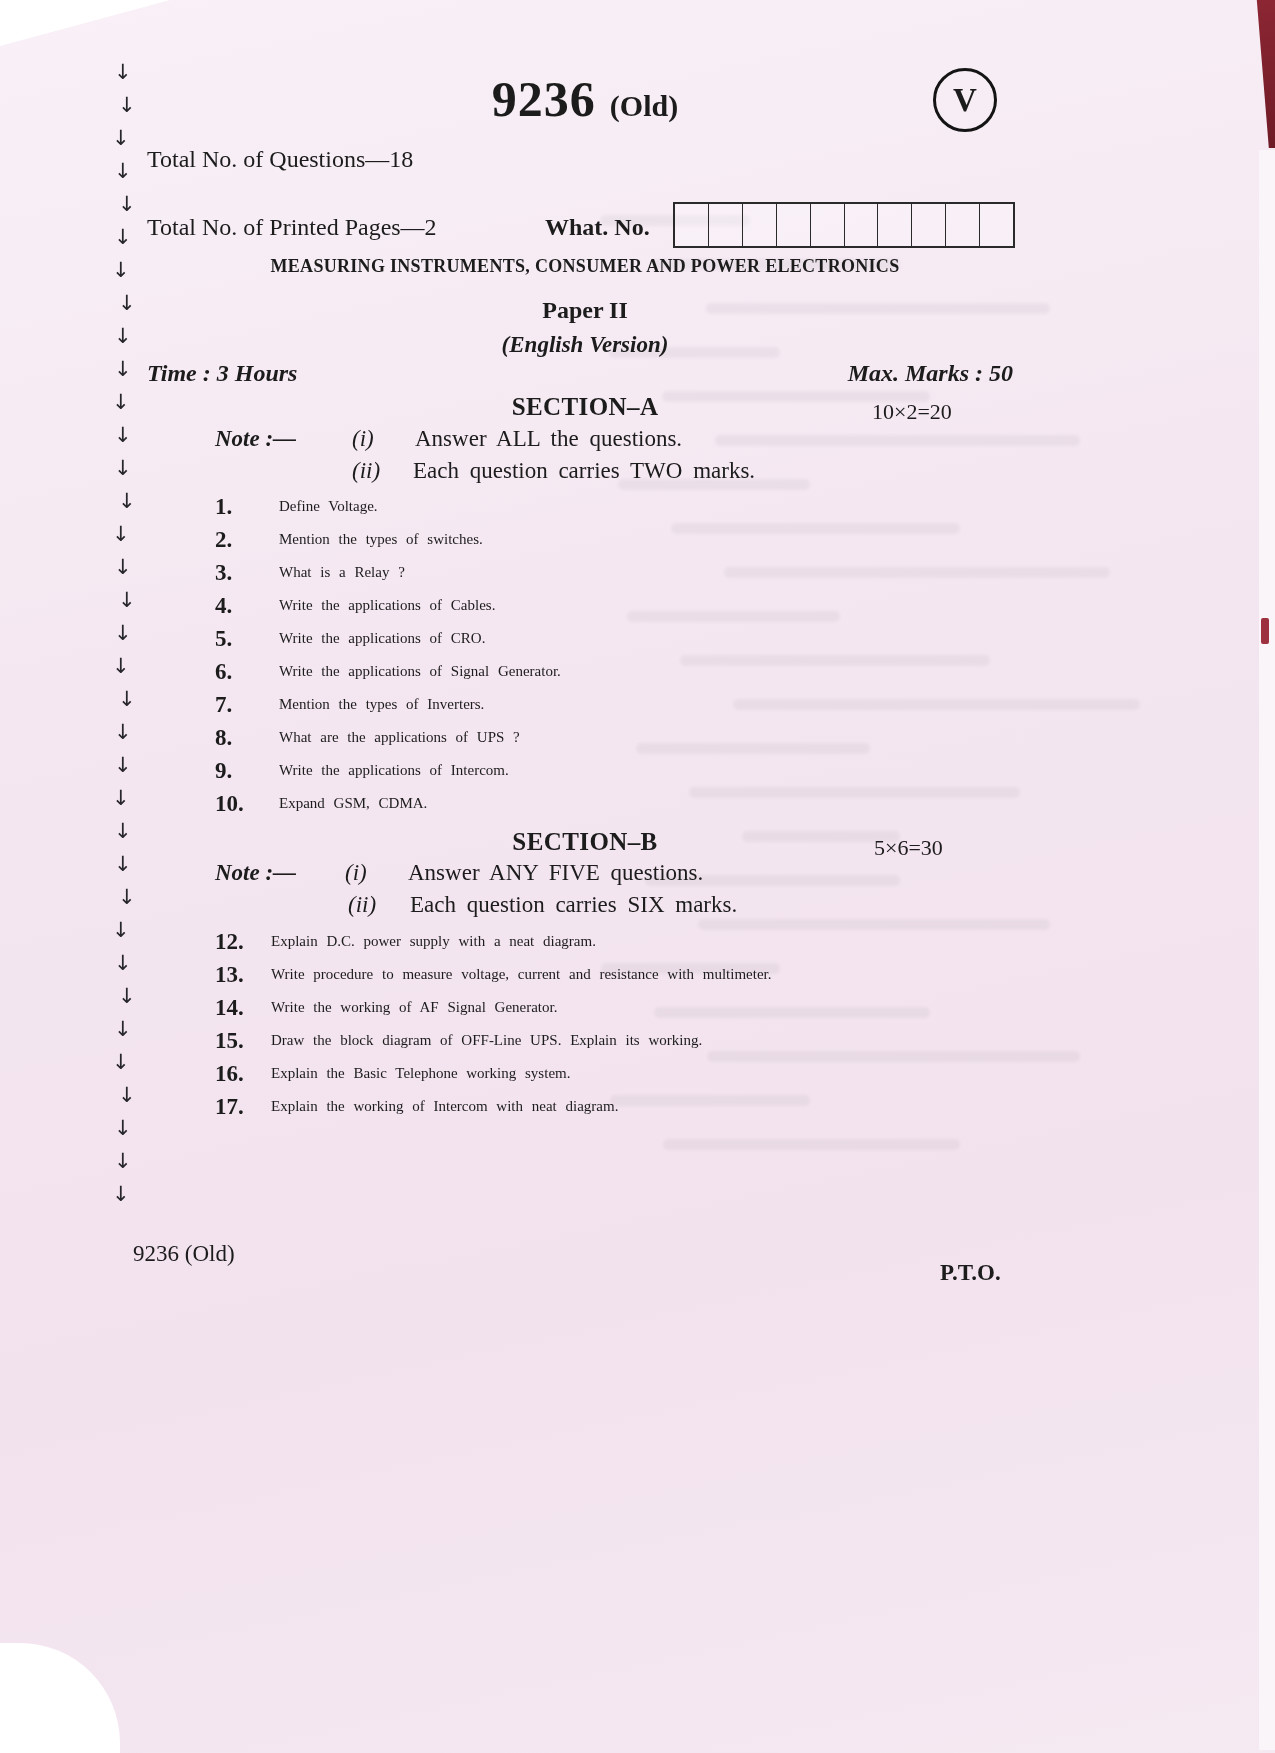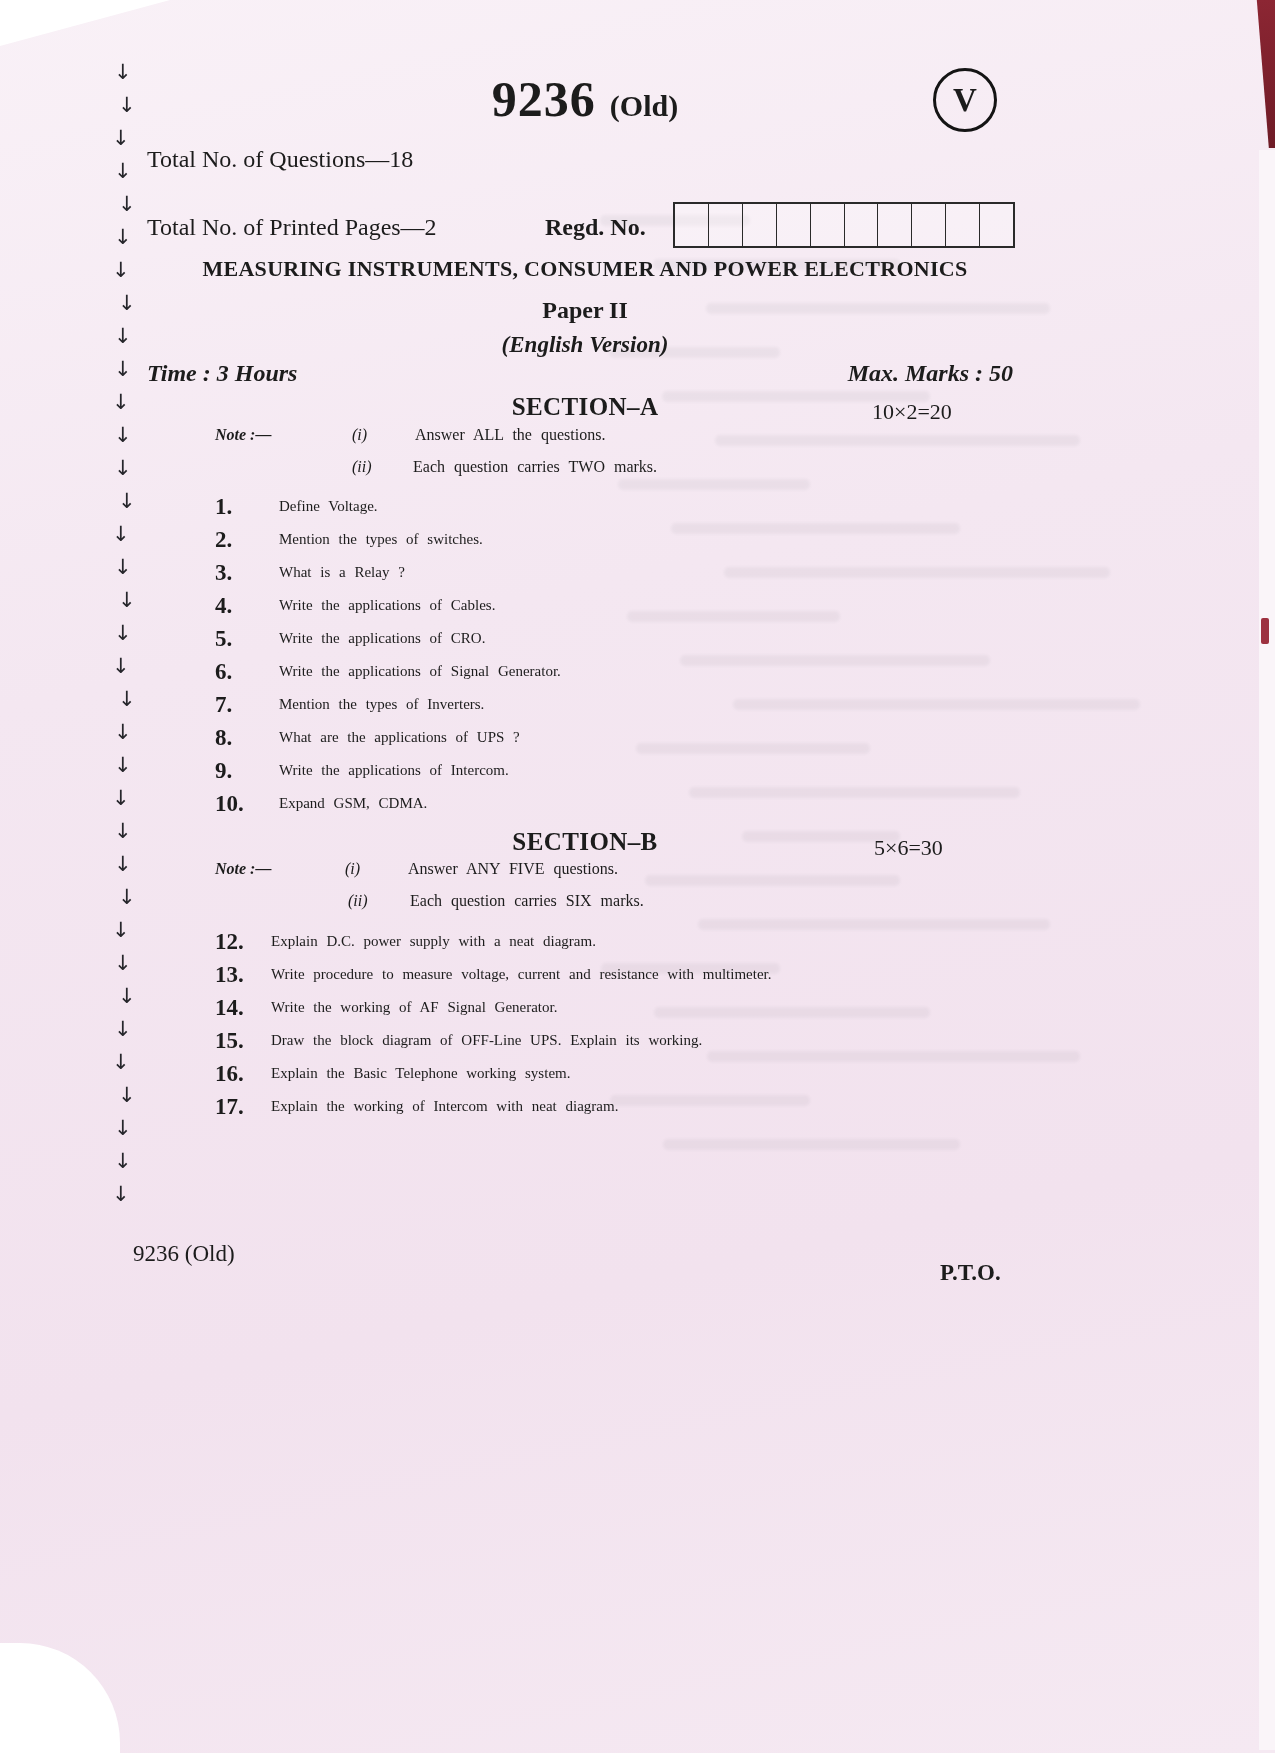--- a/index.html
+++ b/index.html
@@ -37,31 +37,31 @@
   .paper-number .small{font-size:30px;margin-left:10px;}
   .v-badge{left:933px;top:68px;width:58px;height:58px;border:3px solid #141414;border-radius:50%;
     display:flex;align-items:center;justify-content:center;font-size:33px;font-weight:700;}
   .line-24{font-size:24px;}
   .total-questions{left:147px;top:146px;}
   .total-pages{left:147px;top:214px;}
   .regd-label{left:545px;top:214px;font-weight:700;}
   .regd-grid{left:673px;top:202px;width:338px;height:42px;display:flex;border:2px solid #2a2a2a;background:rgba(255,255,255,0.25);}
   .regd-cell{flex:1;border-right:1.5px solid #2a2a2a;}
   .regd-cell:last-child{border-right:none;}
-  .title{top:256px;font-weight:700;font-size:22px;letter-spacing:0.3px;}
+  .title{top:256px;font-weight:700;font-size:18px;letter-spacing:0.3px;}
   .paper-label{top:297px;font-weight:700;font-size:24px;}
   .version-label{top:332px;font-weight:700;font-size:23px;font-style:italic;}
   .time-marks{left:147px;top:360px;width:866px;display:flex;justify-content:space-between;
     font-weight:700;font-style:italic;font-size:24px;}
   .section-heading{font-weight:700;font-size:25px;letter-spacing:0.4px;}
   .sec-a-head{top:393px;}
   .sec-a-marks{left:872px;top:399px;font-size:22px;text-align:right;}
   .sec-b-head{top:828px;}
   .sec-b-marks{left:874px;top:835px;font-size:22px;}
-  .note-row{left:0;width:100%;height:33px;font-size:16px;}
+  .note-row{left:0;width:100%;height:33px;font-size:23px;}
   .note-a-1{top:426px;}
   .note-a-2{top:458px;}
   .note-b-1{top:860px;}
   .note-b-2{top:892px;}
   .note-label{position:absolute;left:215px;font-weight:700;font-style:italic;}
   .note-roman{position:absolute;font-style:italic;}
   .note-text{position:absolute;word-spacing:5px;}
   .qlist{position:absolute;left:215px;}
   .qlist-a{top:490px;}
   .qlist-b{top:925px;}
@@ -155,21 +155,21 @@
       <span class="big">9236</span>
       <span class="small">(Old)</span>
     </div>
     <div class="abs v-badge">
       <span>V</span>
     </div>
 
     <div class="abs line-24 total-questions">Total No. of Questions—18</div>
 
     <div class="abs line-24 total-pages">Total No. of Printed Pages—2</div>
-    <div class="abs line-24 regd-label">Regd.  No.</div>
+    <div class="abs line-24 regd-label">What.  No.</div>
     <div class="abs regd-grid">
       <div class="regd-cell"></div>
       <div class="regd-cell"></div>
       <div class="regd-cell"></div>
       <div class="regd-cell"></div>
       <div class="regd-cell"></div>
       <div class="regd-cell"></div>
       <div class="regd-cell"></div>
       <div class="regd-cell"></div>
       <div class="regd-cell"></div>

